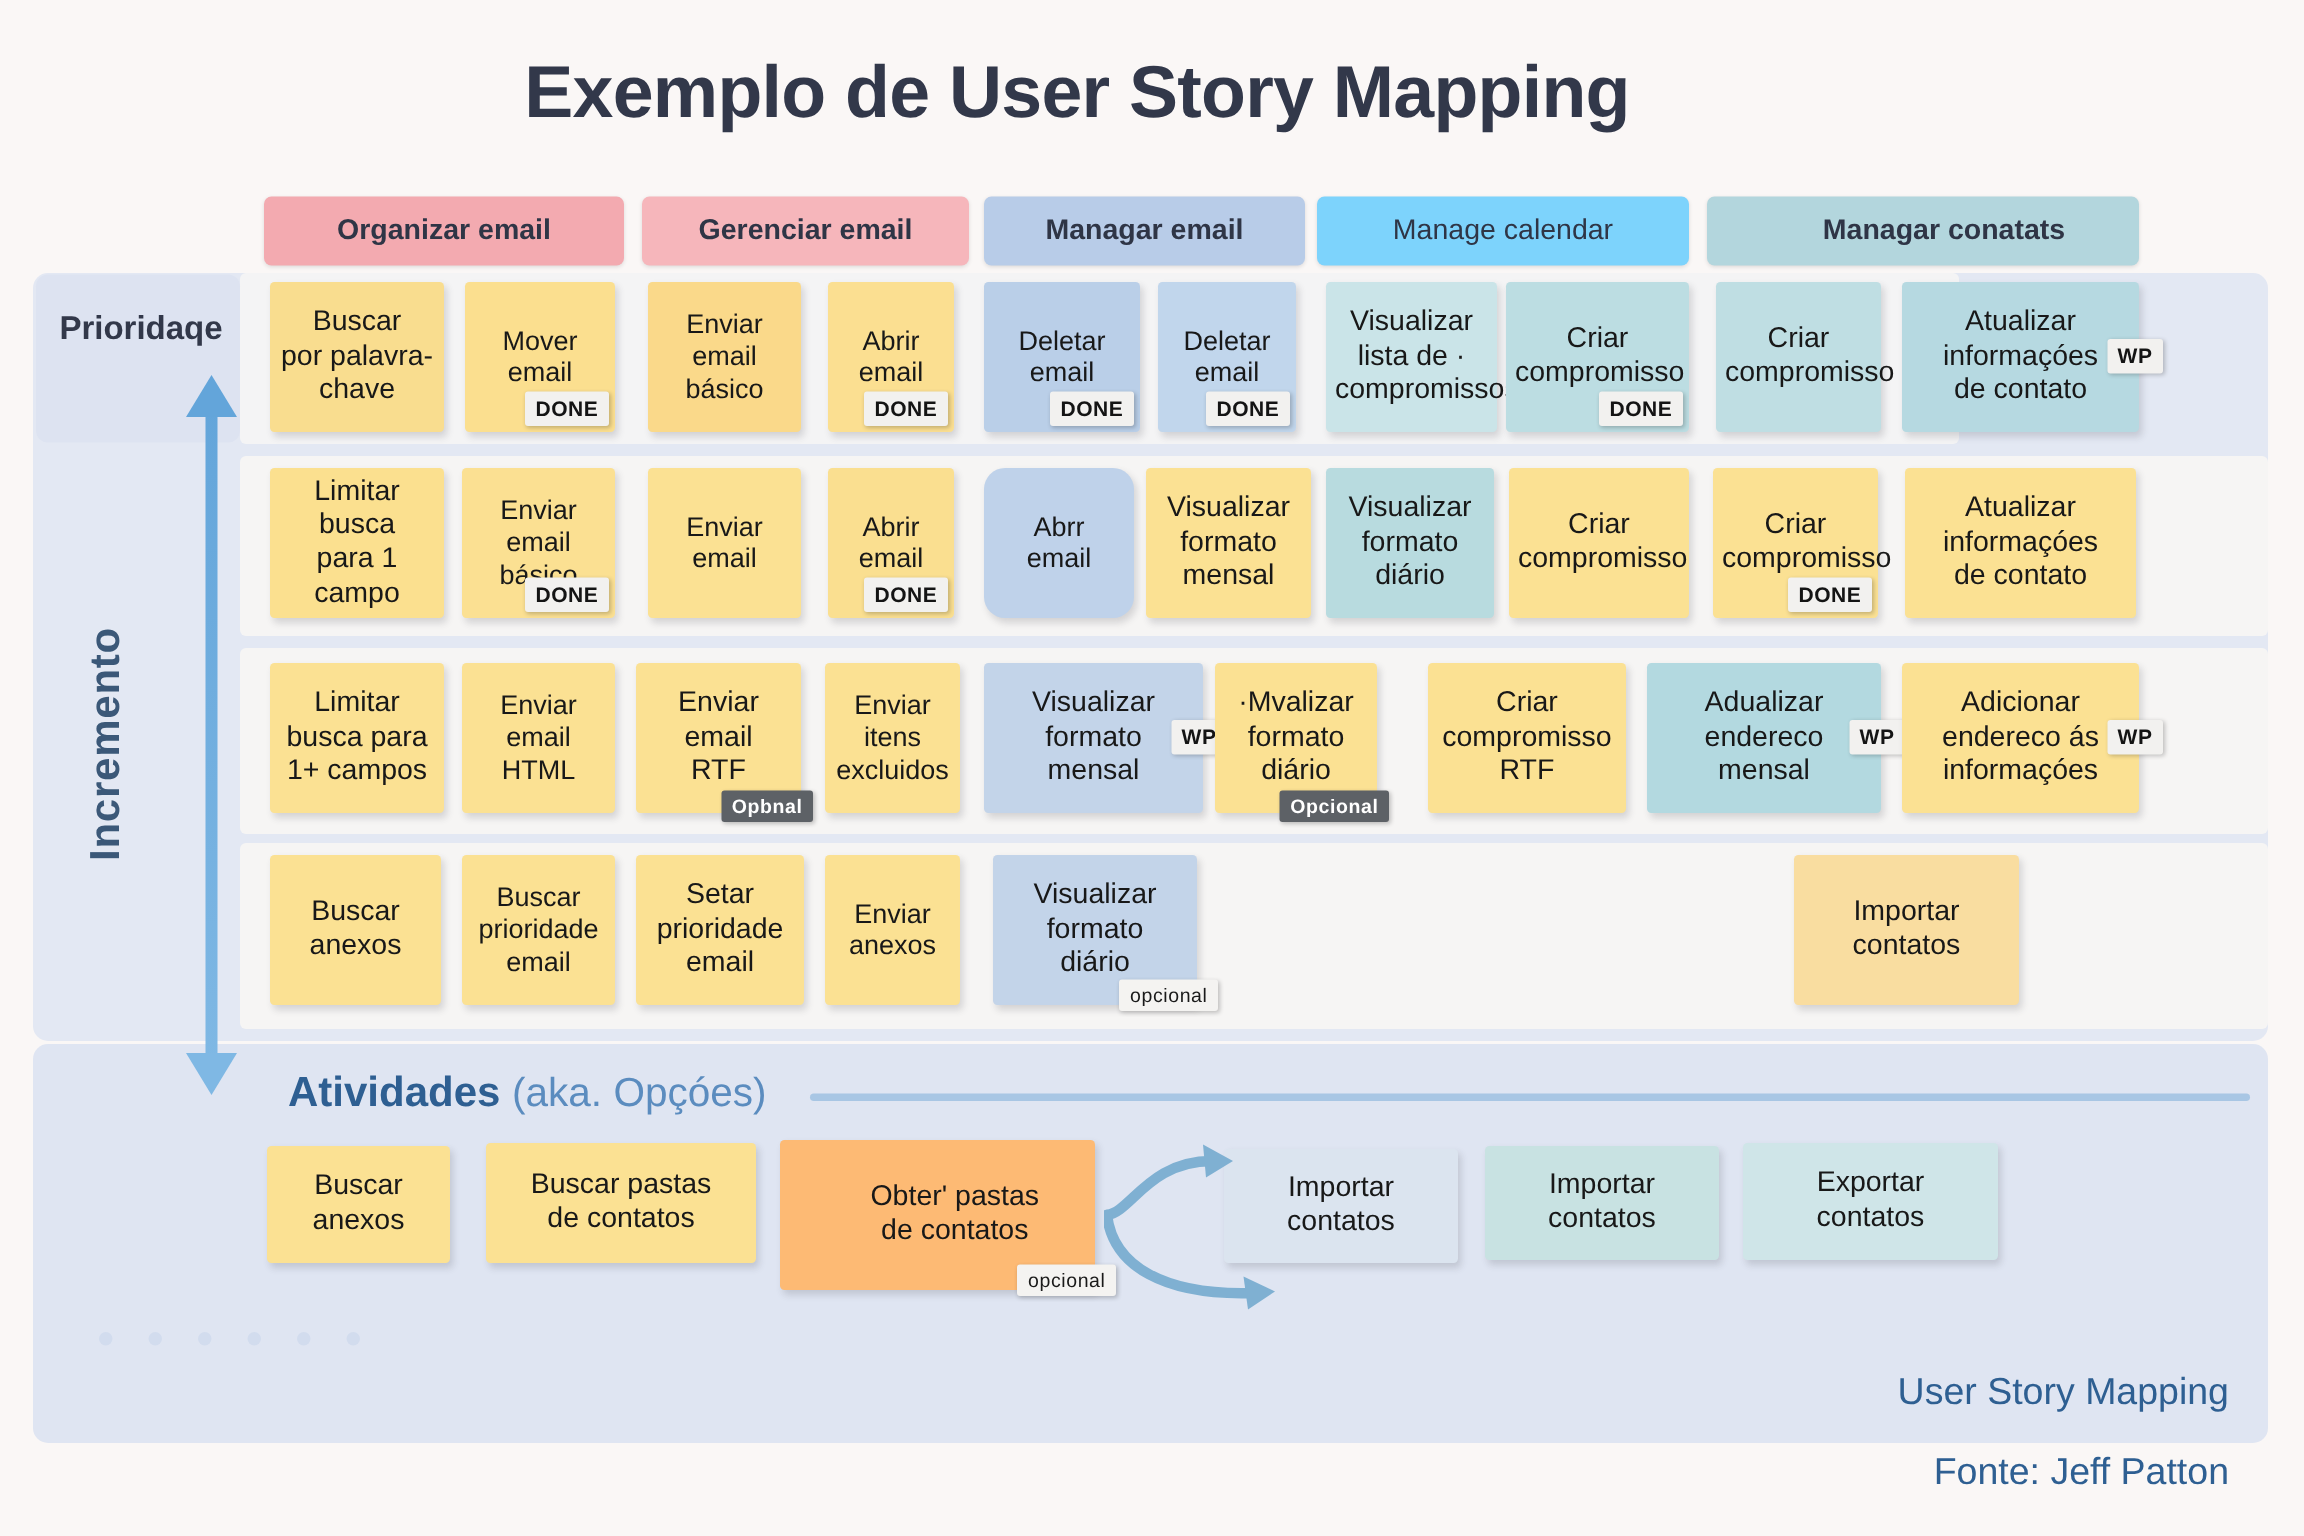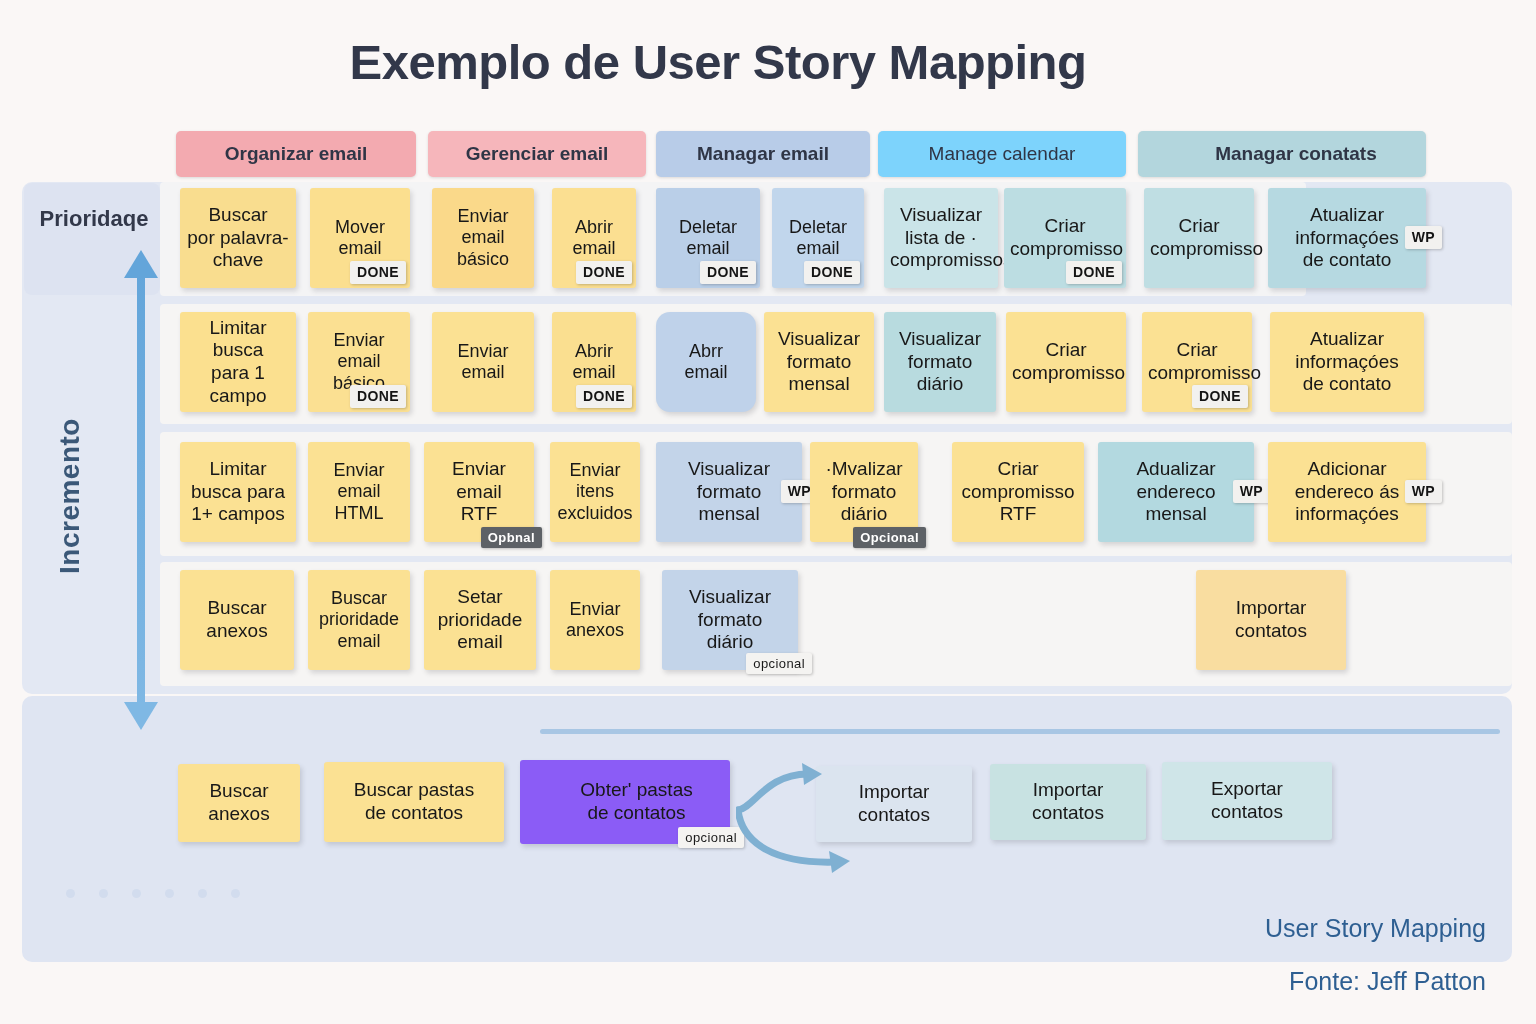--- a/index.html
+++ b/index.html
@@ -285,35 +285,39 @@
       </div>
       <div class="card" style="left: 1196px; top: 570px; width: 150px; height: 100px; background: rgb(249, 221, 160);">
         <span class="txt">Importar<br>contatos</span>
       </div>
       <div class="card" style="left: 178px; top: 764px; width: 122px; height: 78px; background: rgb(251, 225, 147);">
         <span class="txt">Buscar<br>anexos</span>
       </div>
       <div class="card" style="left: 324px; top: 762px; width: 180px; height: 80px; background: rgb(251, 225, 147);">
         <span class="txt">Buscar pastas<br>de contatos</span>
       </div>
-      <div class="card" style="left: 520px; top: 760px; width: 210px; height: 84px; background: #8b5cf6; padding-left: 29px;">
+      <div class="card" style="left: 520px; top: 760px; width: 210px; height: 100px; background: #fdba74; padding-left: 29px;">
         <span class="txt">Obter' pastas<br>de contatos</span>
         <span class="badge optional-light" style="right: -14px; bottom: -4px;">opcional</span>
       </div>
       <div class="card" style="left: 816px; top: 766px; width: 156px; height: 76px; background: rgb(219, 228, 239);">
         <span class="txt">Importar<br>contatos</span>
       </div>
       <div class="card" style="left: 990px; top: 764px; width: 156px; height: 76px; background: rgb(200, 226, 226);">
         <span class="txt">Importar<br>contatos</span>
       </div>
       <div class="card" style="left: 1162px; top: 762px; width: 170px; height: 78px; background: rgb(207, 229, 232);">
         <span class="txt">Exportar<br>contatos</span>
       </div>
     </div>
 
+  <div class="atividades-title">
+    <span>Atividades</span>
+    <span class="sub">(aka. Opçóes)</span>
+  </div>
   <div class="atividades-rule"></div>
 
   <svg class="arrow-branch" viewBox="0 0 130 120">
     <path d="M2 52 C 18 50, 30 16, 72 16" stroke="#7fb0d2" stroke-width="7" fill="none" stroke-linecap="round"></path>
     <polygon points="86,16 66,5 68,27" fill="#7fb0d2"></polygon>
     <path d="M2 52 C 6 86, 40 106, 100 104" stroke="#7fb0d2" stroke-width="7" fill="none" stroke-linecap="round"></path>
     <polygon points="114,103 93,93 96,115" fill="#7fb0d2"></polygon>
   </svg>
 
   <div class="dots">

